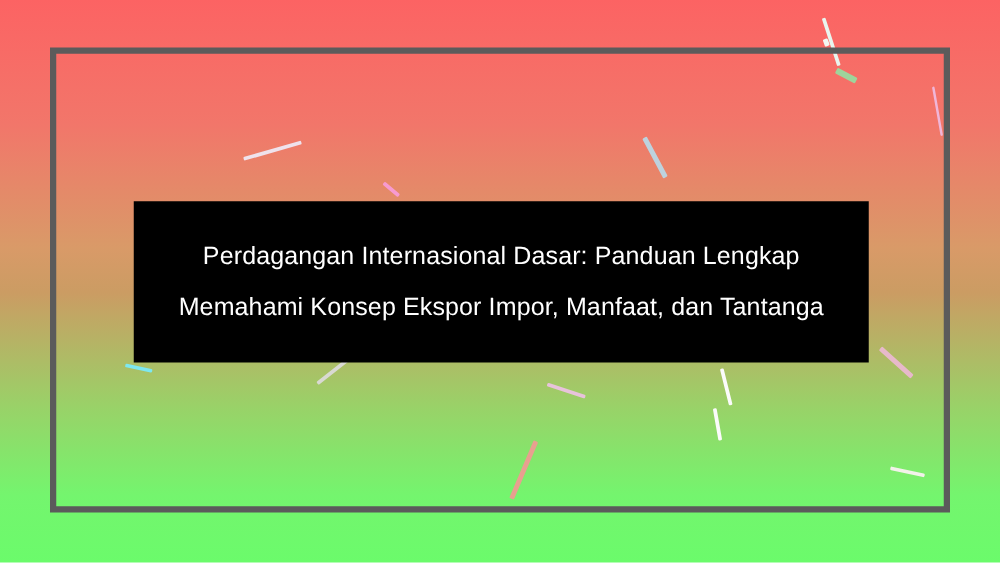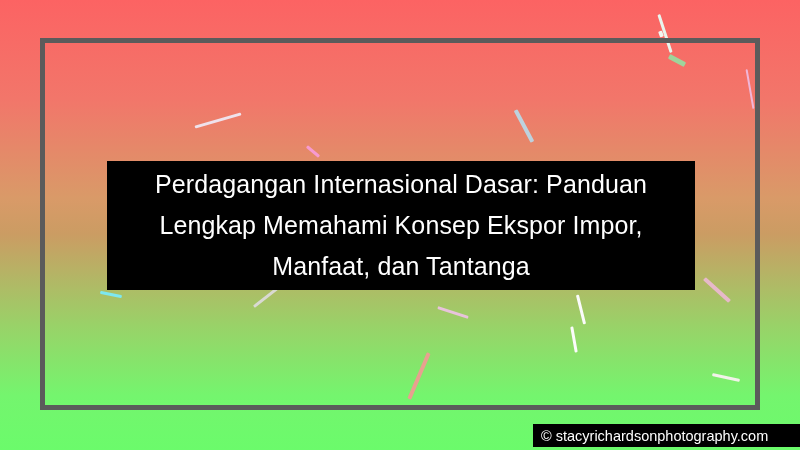--- a/index.html
+++ b/index.html
@@ -61,21 +61,21 @@
     background: #000000;
     display: flex;
     align-items: center;
     justify-content: center;
     box-sizing: border-box;
     padding: 0 14px;
   }
   #title-text {
     color: #ffffff;
     font-family: "Liberation Sans", sans-serif;
-    font-size: 25px;
+    font-size: 20px;
     line-height: 41px;
     font-weight: 400;
     text-align: center;
     letter-spacing: 0.1px;
     white-space: pre-wrap;
   }
 
   
   #watermark {
     position: absolute;
@@ -119,17 +119,14 @@
       <div class="confetti" style="left: 712px; top: 376px; width: 28px; height: 3px; background: rgb(242, 242, 234); transform: rotate(12deg);"></div>
       <div class="confetti" style="left: 394px; top: 374px; width: 50px; height: 4px; background: rgb(232, 160, 143); transform: rotate(113deg);"></div>
     </div>
 
   <div id="frame"></div>
 
   <div id="title-plate">
     <div id="title-text">Perdagangan Internasional Dasar: Panduan Lengkap Memahami Konsep Ekspor Impor, Manfaat, dan Tantanga</div>
   </div>
 
-  <div id="watermark">
-    <span id="watermark-text">© stacyrichardsonphotography.com</span>
-  </div>
 
 </div>
 
 </body></html>

